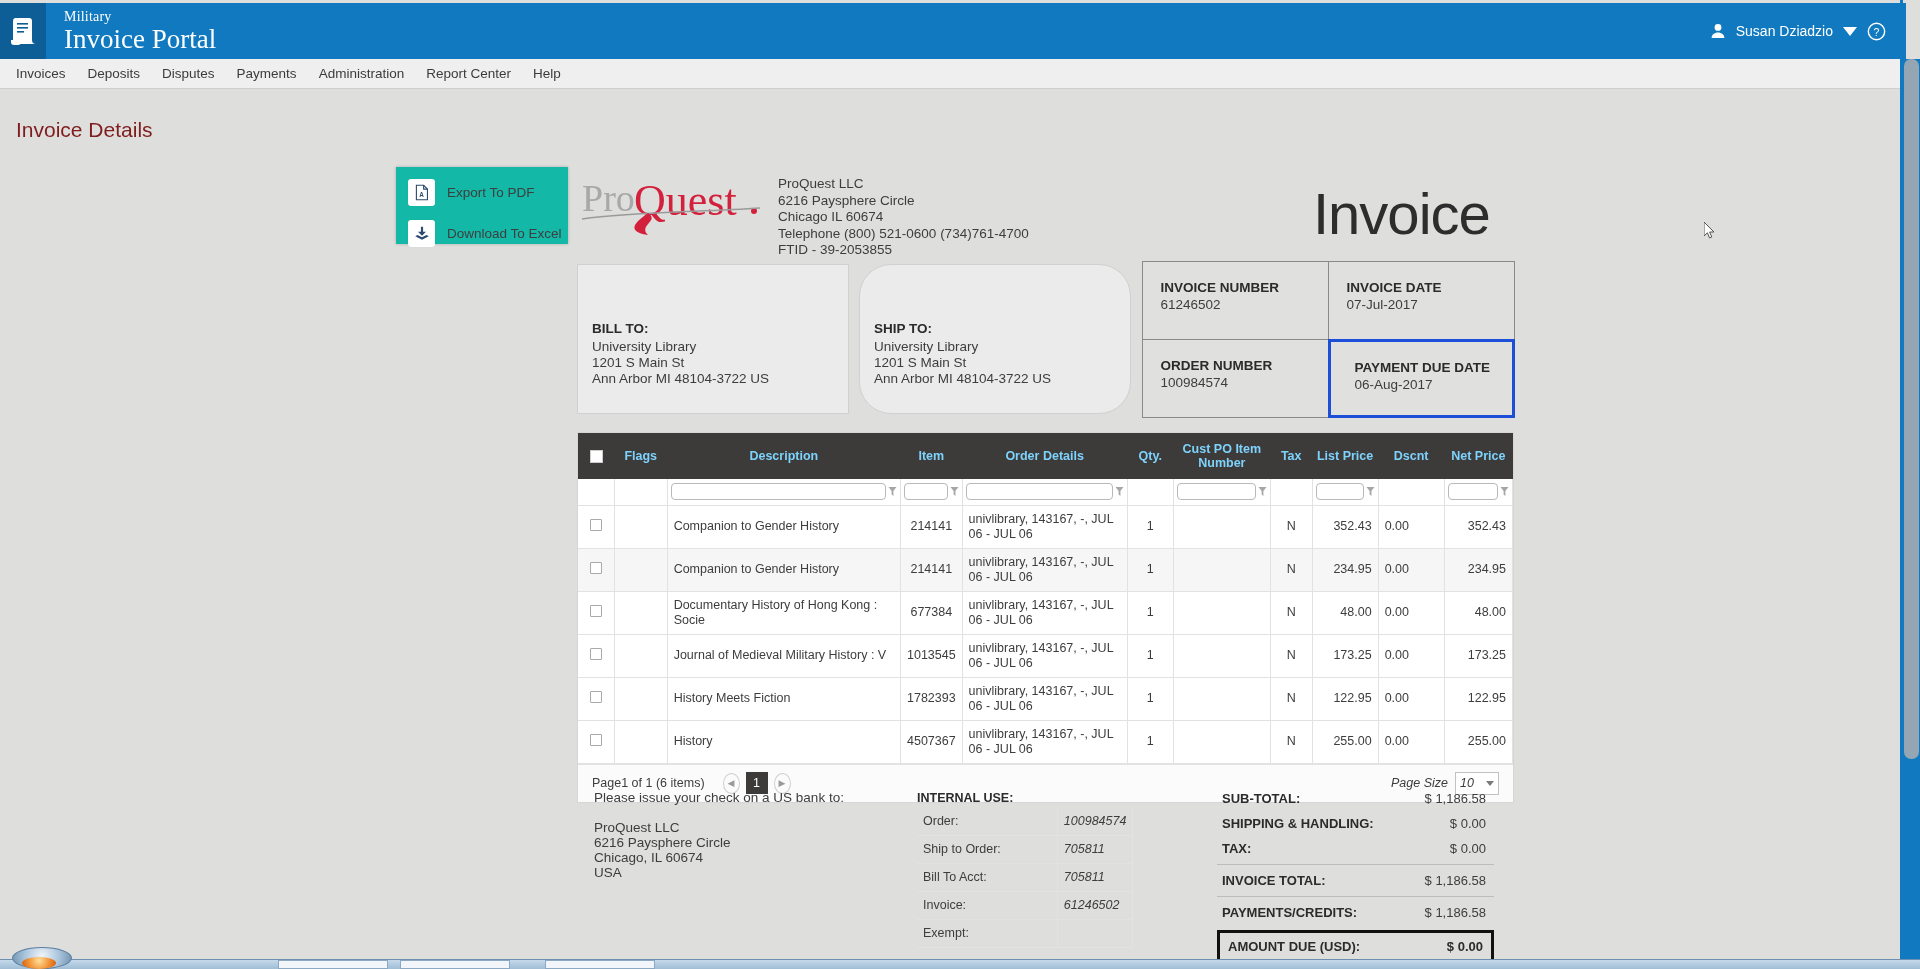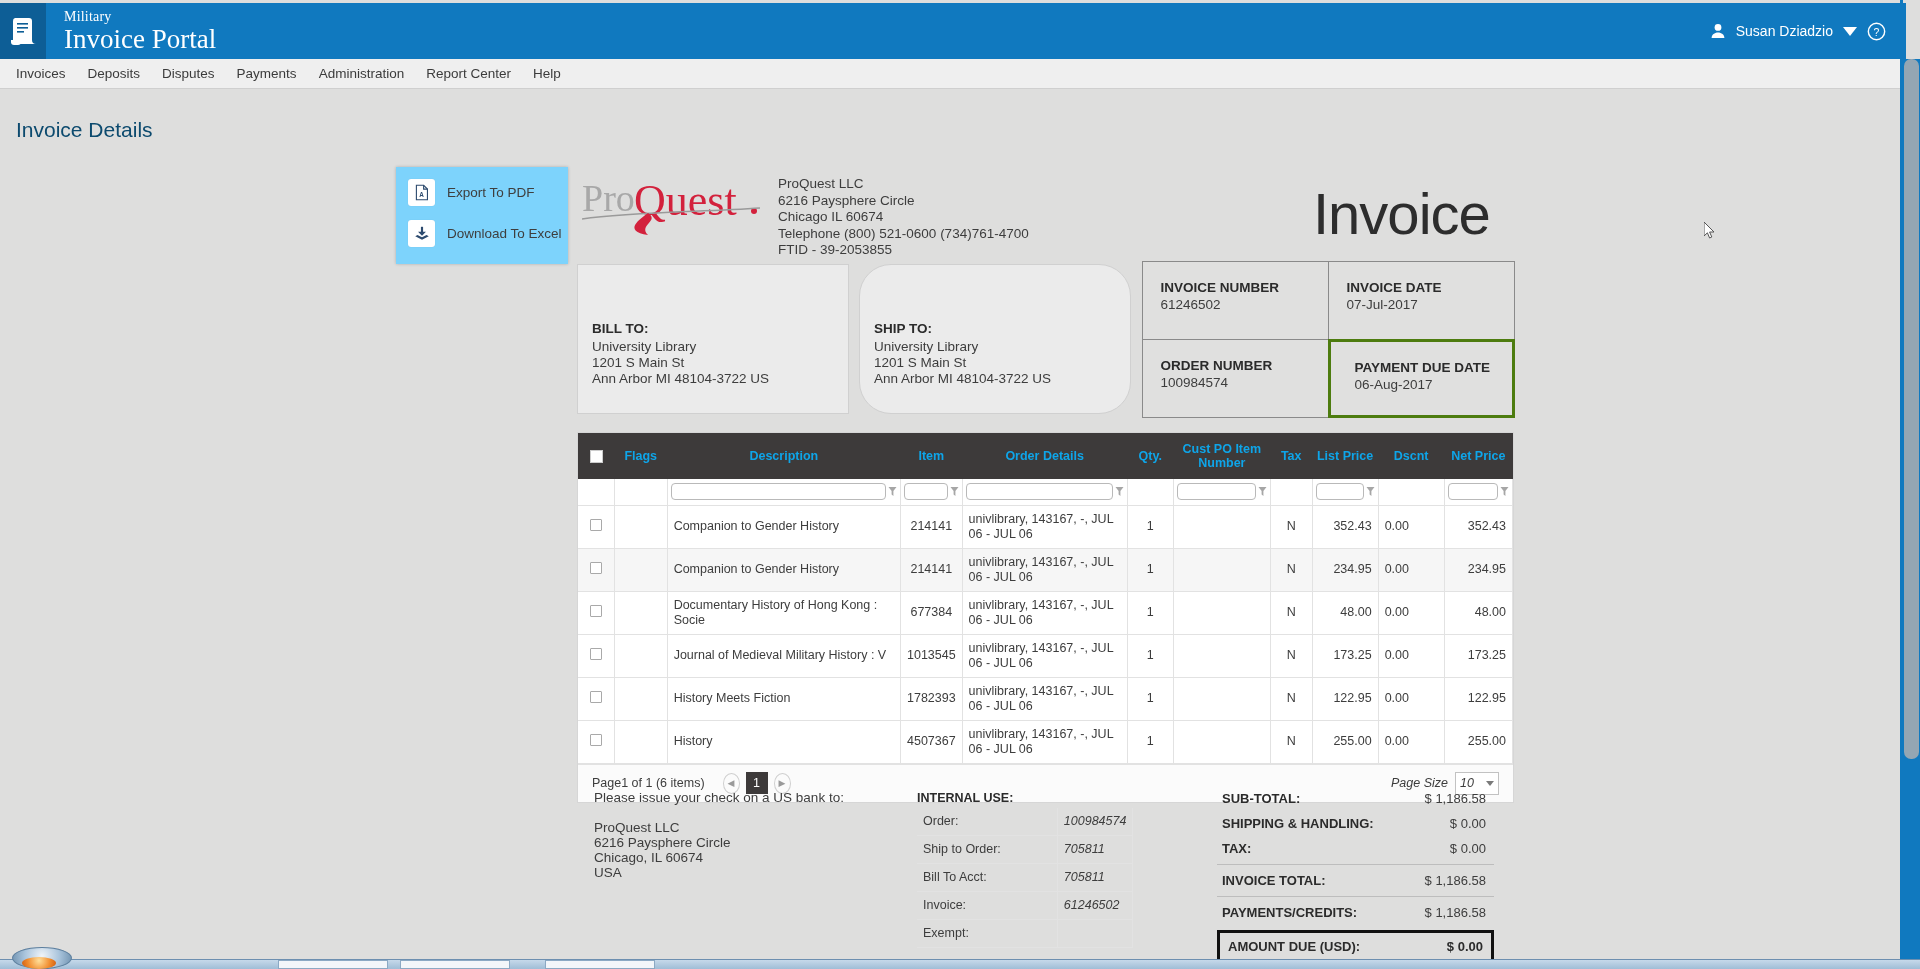--- a/index.html
+++ b/index.html
@@ -51,27 +51,27 @@
     background: #efefef; border-bottom: 1px solid #cfcfcf;
     display: flex; align-items: center; padding-left: 5px;
   }
   .menuitem {
     font-size: 13.5px; color: #3b3b3b; padding: 5px 11px; cursor: default;
   }
 
   
   .page-title {
     position: absolute; left: 16px; top: 118px;
-    font-size: 21px; color: #0c4a6e; font-weight: 400;
+    font-size: 21px; color: #7f1d1d; font-weight: 400;
   }
 
   
   .export-panel {
-    position: absolute; left: 396px; top: 167px; width: 172px; height: 97px;
-    background: #7dd3fc;
+    position: absolute; left: 396px; top: 167px; width: 172px; height: 77px;
+    background: #14b8a6;
     box-shadow: 0 0 3px rgba(0,0,0,.22);
     padding: 12px 0 0 12px;
   }
   .export-row { display: flex; align-items: center; margin-bottom: 14px; cursor: pointer; }
   .export-badge {
     width: 27px; height: 27px; background: #ffffff; border-radius: 3px;
     display: flex; align-items: center; justify-content: center; flex: none;
     box-shadow: 0 0 1px rgba(0,0,0,.15);
   }
   .export-label { margin-left: 12px; font-size: 13.5px; color: #3e3e3e; }
@@ -101,30 +101,30 @@
   .meta-grid {
     position: absolute; left: 1142px; top: 261px; width: 372px; height: 156px;
     display: grid; grid-template-columns: 1fr 1fr; grid-template-rows: 1fr 1fr;
     background: #e0e0df;
   }
   .meta-cell {
     border: 1px solid #8a8a8a; margin: -0.5px;
     padding: 17px 0 0 18px; font-size: 13.5px; color: #3d3d3d; line-height: 17px;
   }
   .meta-cell .k { font-weight: bold; color: #2b2b2b; display:block; }
-  .meta-cell.hi { border: 3px solid #4d7c0f; z-index: 2; padding-left: 24px; }
+  .meta-cell.hi { border: 3px solid #1d4ed8; z-index: 2; padding-left: 24px; }
 
   
   .grid-wrap {
     position: absolute; left: 577px; top: 432px; width: 937px;
     background: #ffffff; border: 1px solid #d6d6d6;
   }
   table.grid { width: 100%; border-collapse: collapse; table-layout: fixed; }
   table.grid thead th {
-    background: #3d3a3a; color: #0ea5e9; font-size: 12.5px; font-weight: bold;
+    background: #3d3a3a; color: #7dd3fc; font-size: 12.5px; font-weight: bold;
     padding: 9px 4px; line-height: 14px; text-align: center; border: none;
   }
   .hdr-chk {
     width: 13px; height: 13px; background:#ffffff; border: 1px solid #cccccc;
     display:inline-block; vertical-align: middle;
   }
   tr.filter-row td {
     background: #ffffff; border-right: 1px solid #e2e2e2;
     border-bottom: 1px solid #e2e2e2; padding: 3px 3px; height: 26px;
   }

